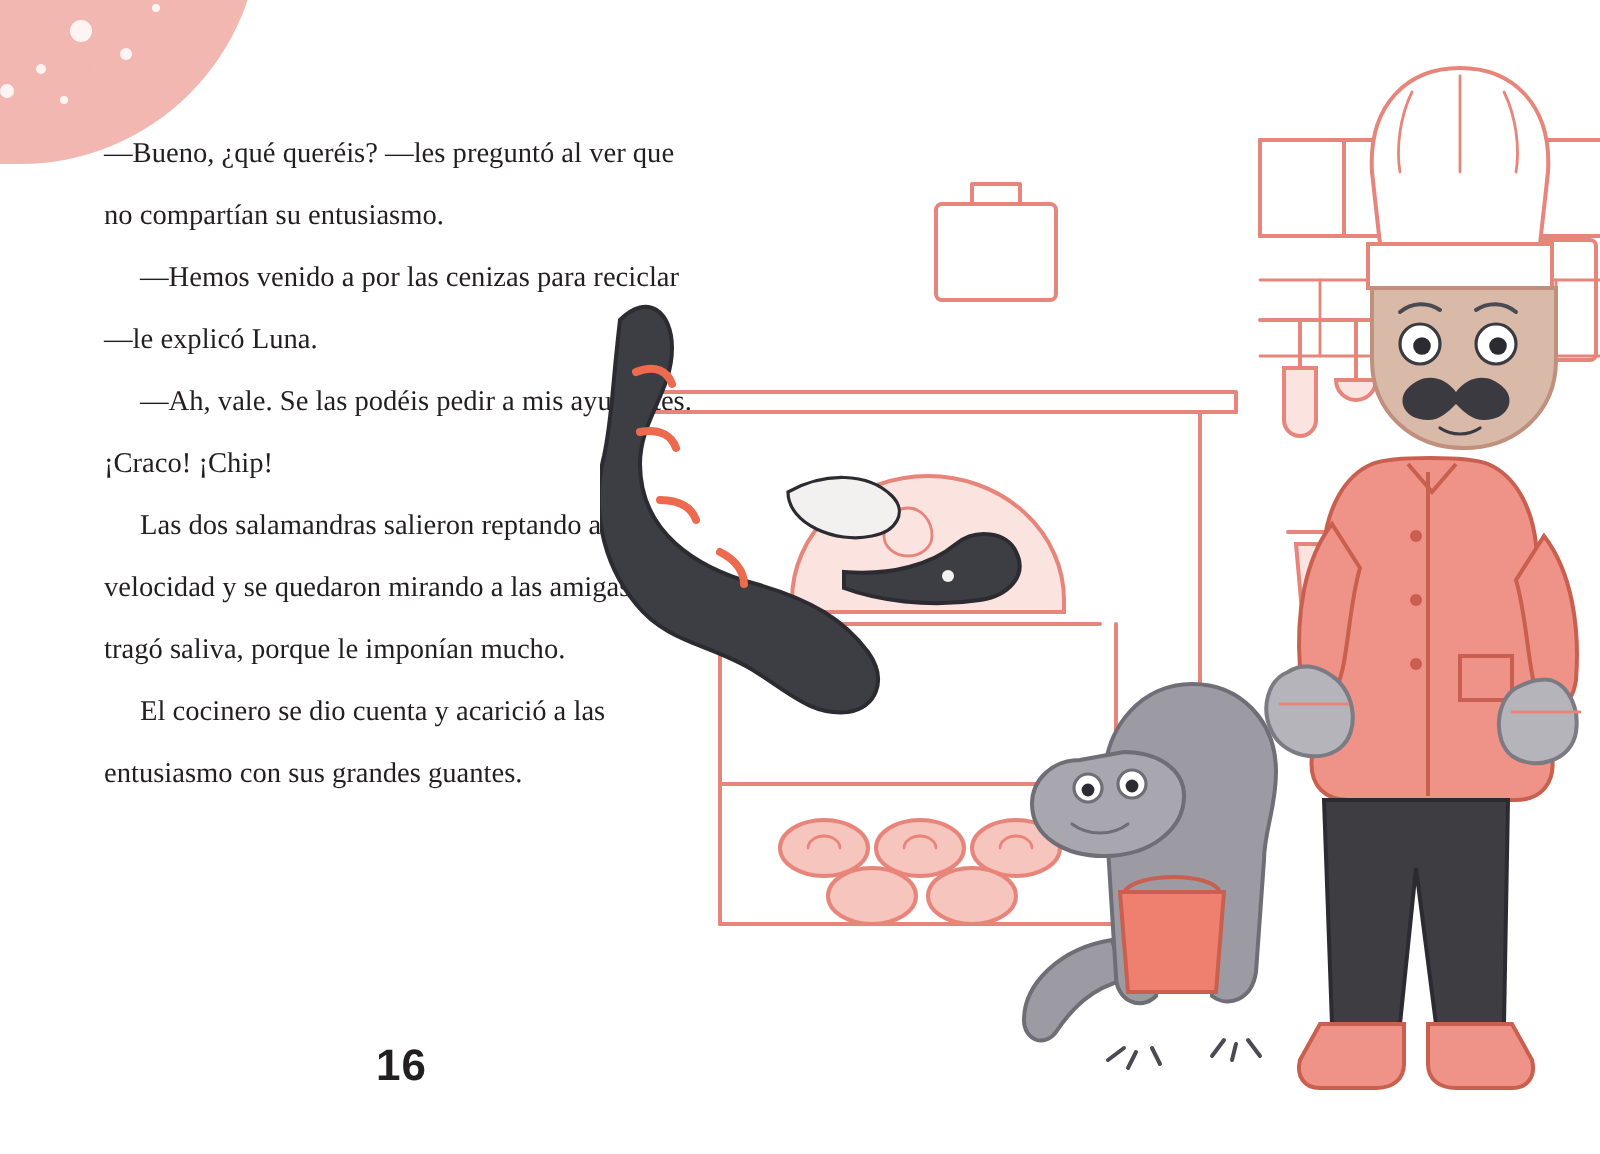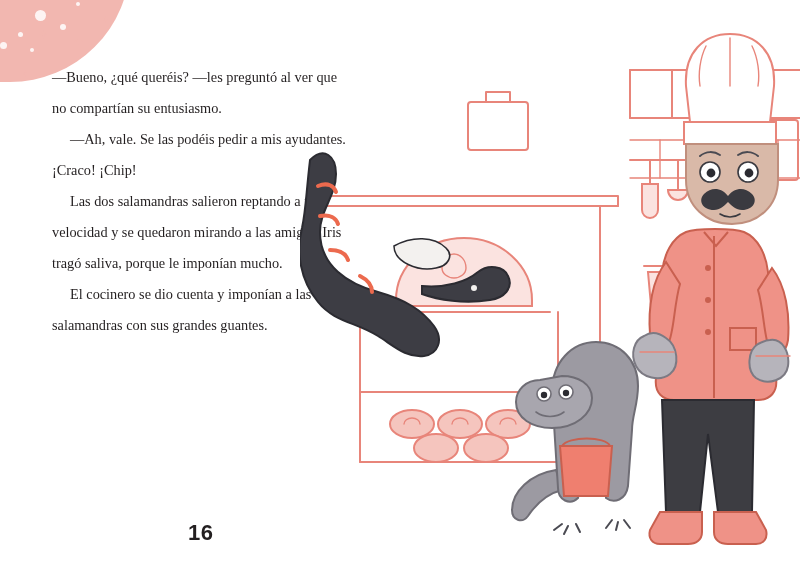--- a/index.html
+++ b/index.html
@@ -95,23 +95,24 @@
     <div class="dot" style="left:60px;  top:120px; width:7px;  height:7px;"></div>
     <div class="dot" style="left:90px;  top:126px; width:4px;  height:4px;"></div>
   </div>
   <div class="corner-sparkle" style="left:38px; top:28px;  font-size:13px;">✧</div>
   <div class="corner-sparkle" style="left:74px; top:36px;">✦</div>
   <div class="corner-sparkle" style="left:22px; top:70px;  font-size:9px;">✦</div>
   <div class="corner-sparkle" style="left:102px; top:16px; font-size:9px;">✧</div>
 
   <div class="text-column">
     <p>—Bueno, ¿qué queréis? —les preguntó al ver que no compartían su entusiasmo.</p>
+    <p class="indent">—Hemos venido a por las cenizas para reciclar —le explicó Luna.</p>
     <p class="indent">—Ah, vale. Se las podéis pedir a mis ayudantes. ¡Craco! ¡Chip!</p>
     <p class="indent">Las dos salamandras salieron reptando a toda velocidad y se quedaron mirando a las amigas. Iris tragó saliva, porque le imponían mucho.</p>
-    <p class="indent">El cocinero se dio cuenta y imponían a las salamandras con sus grandes guantes.</p>
+    <p class="indent">El cocinero se dio cuenta y acarició a las entusiasmo con sus grandes guantes.</p>
   </div>
 
   <div class="page-number">16</div>
 
   <div class="illustration">
     <svg width="500" height="577" viewBox="0 0 500 577" xmlns="http://www.w3.org/2000/svg">
       <defs>
         <style>
           .ln   { fill:none; stroke:#e8857a; stroke-width:2; stroke-linecap:round; stroke-linejoin:round; }
           .lnT  { fill:none; stroke:#e8857a; stroke-width:1.4; stroke-linecap:round; stroke-linejoin:round; }

